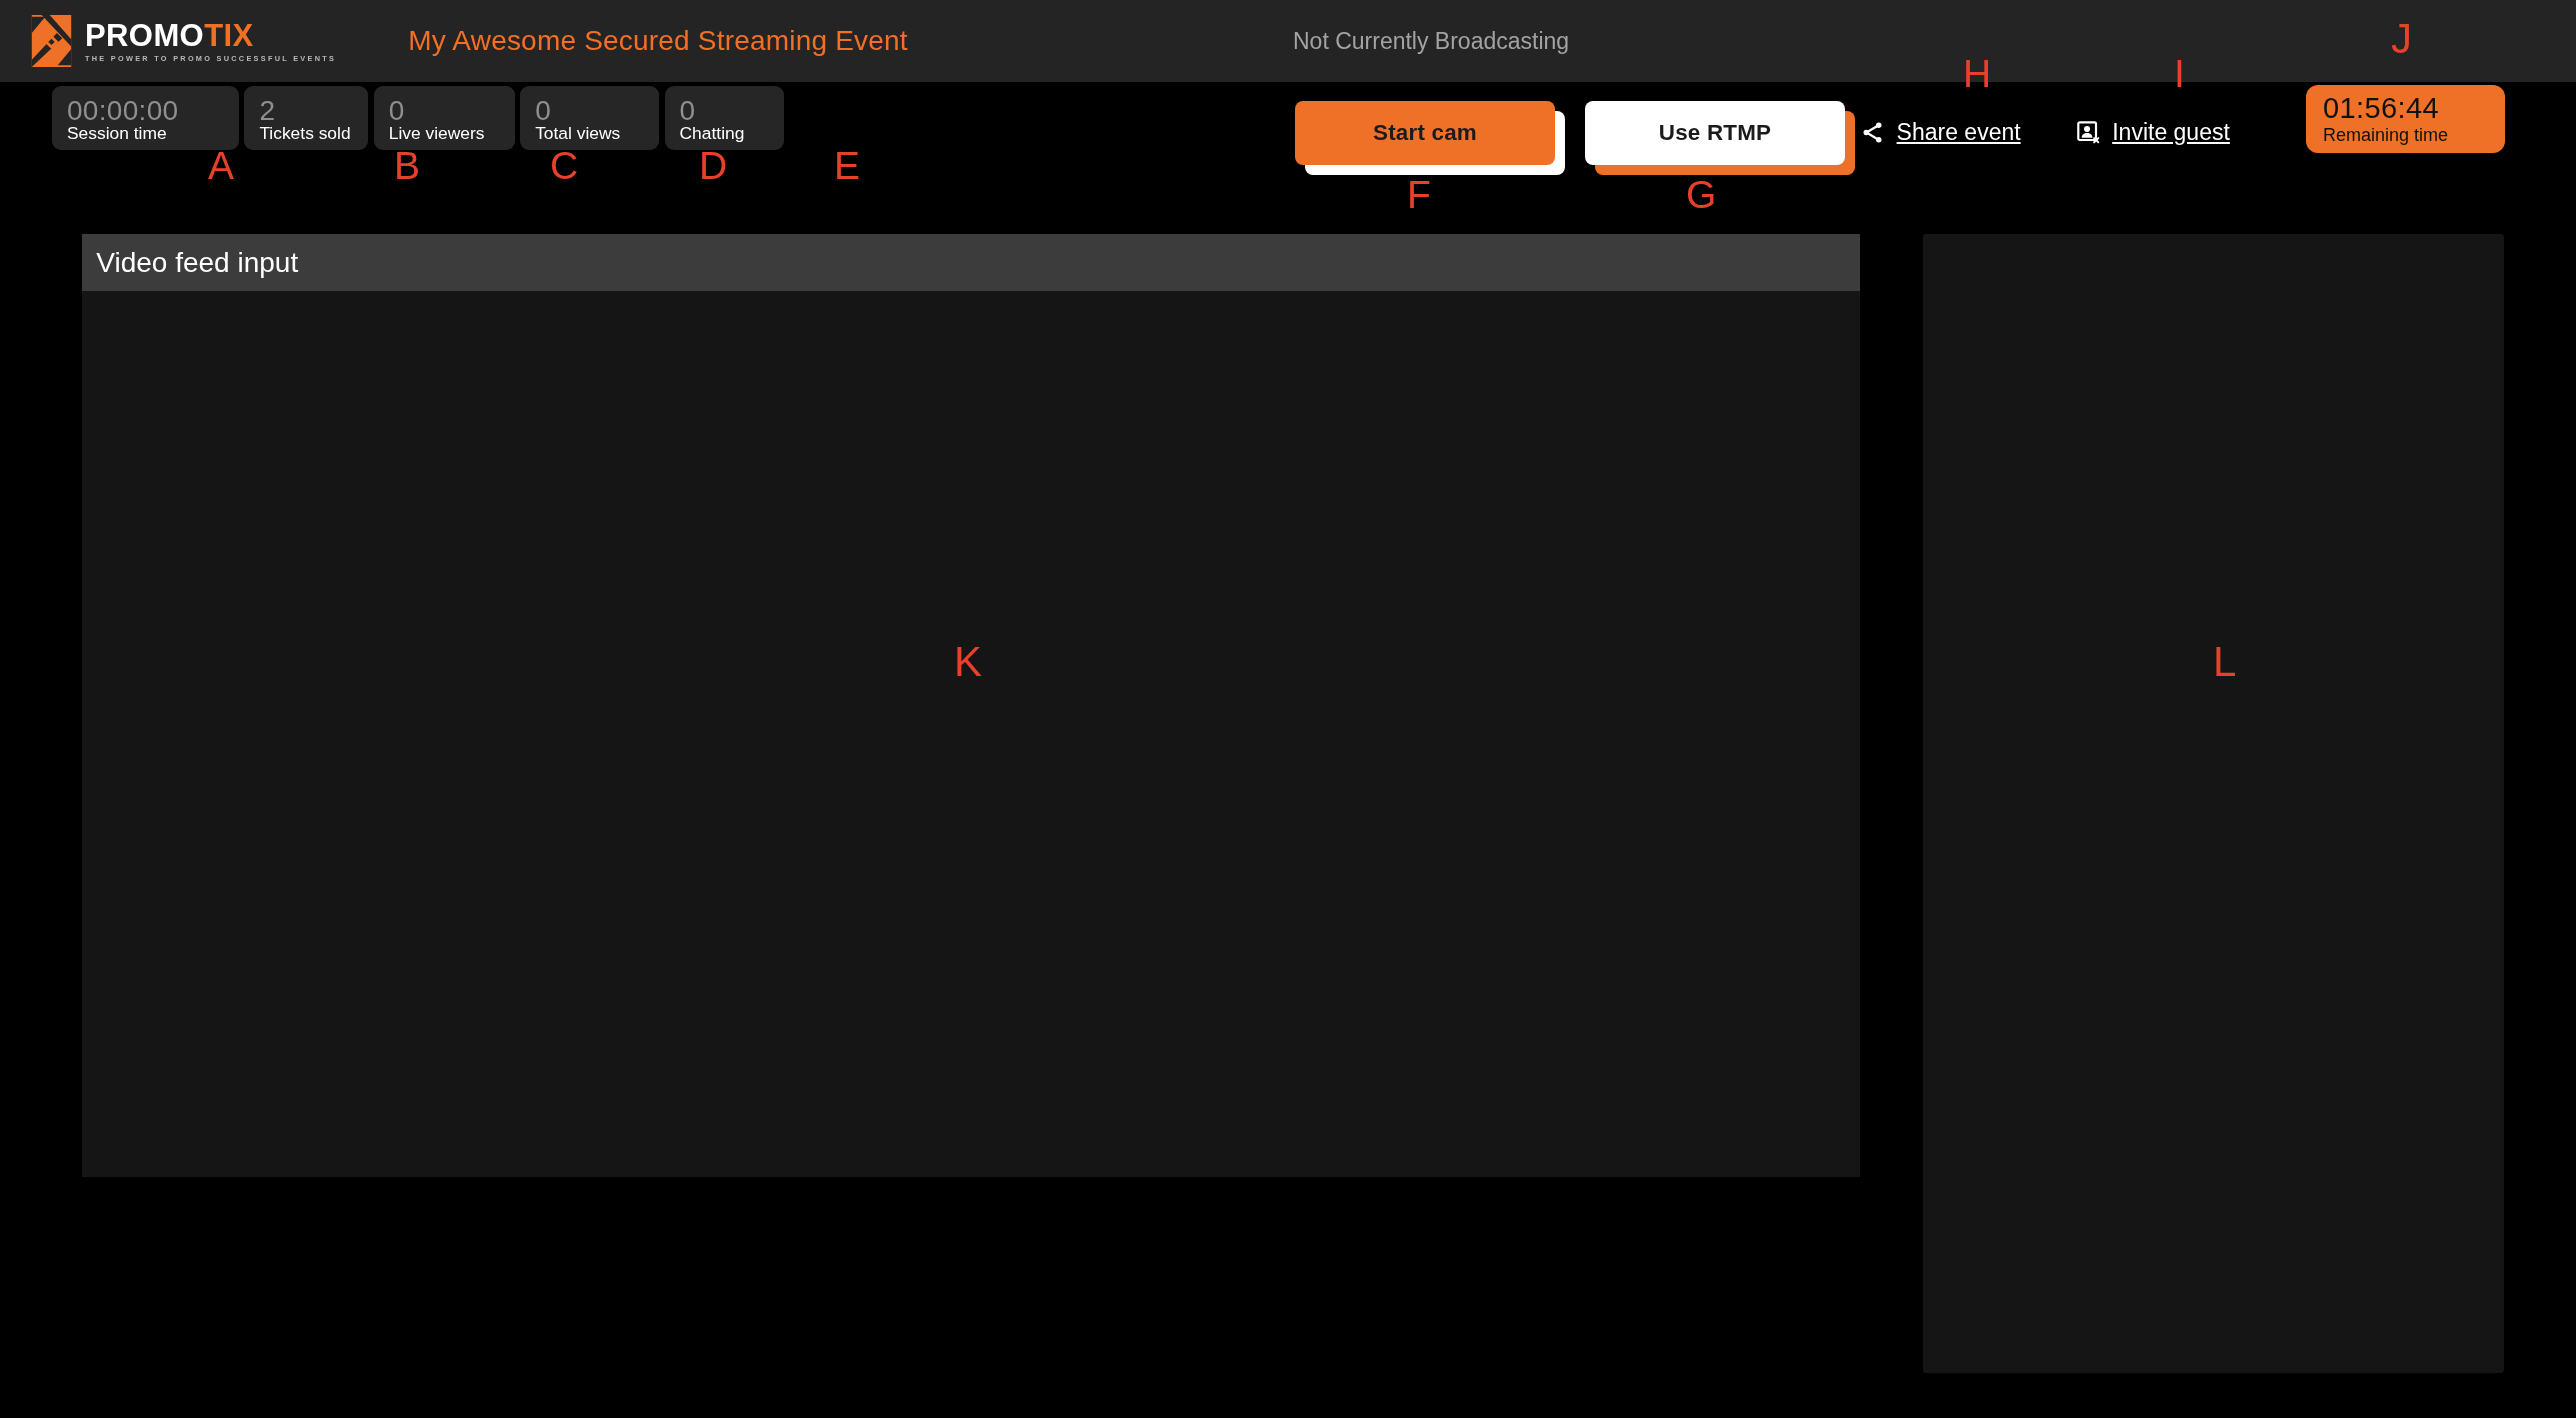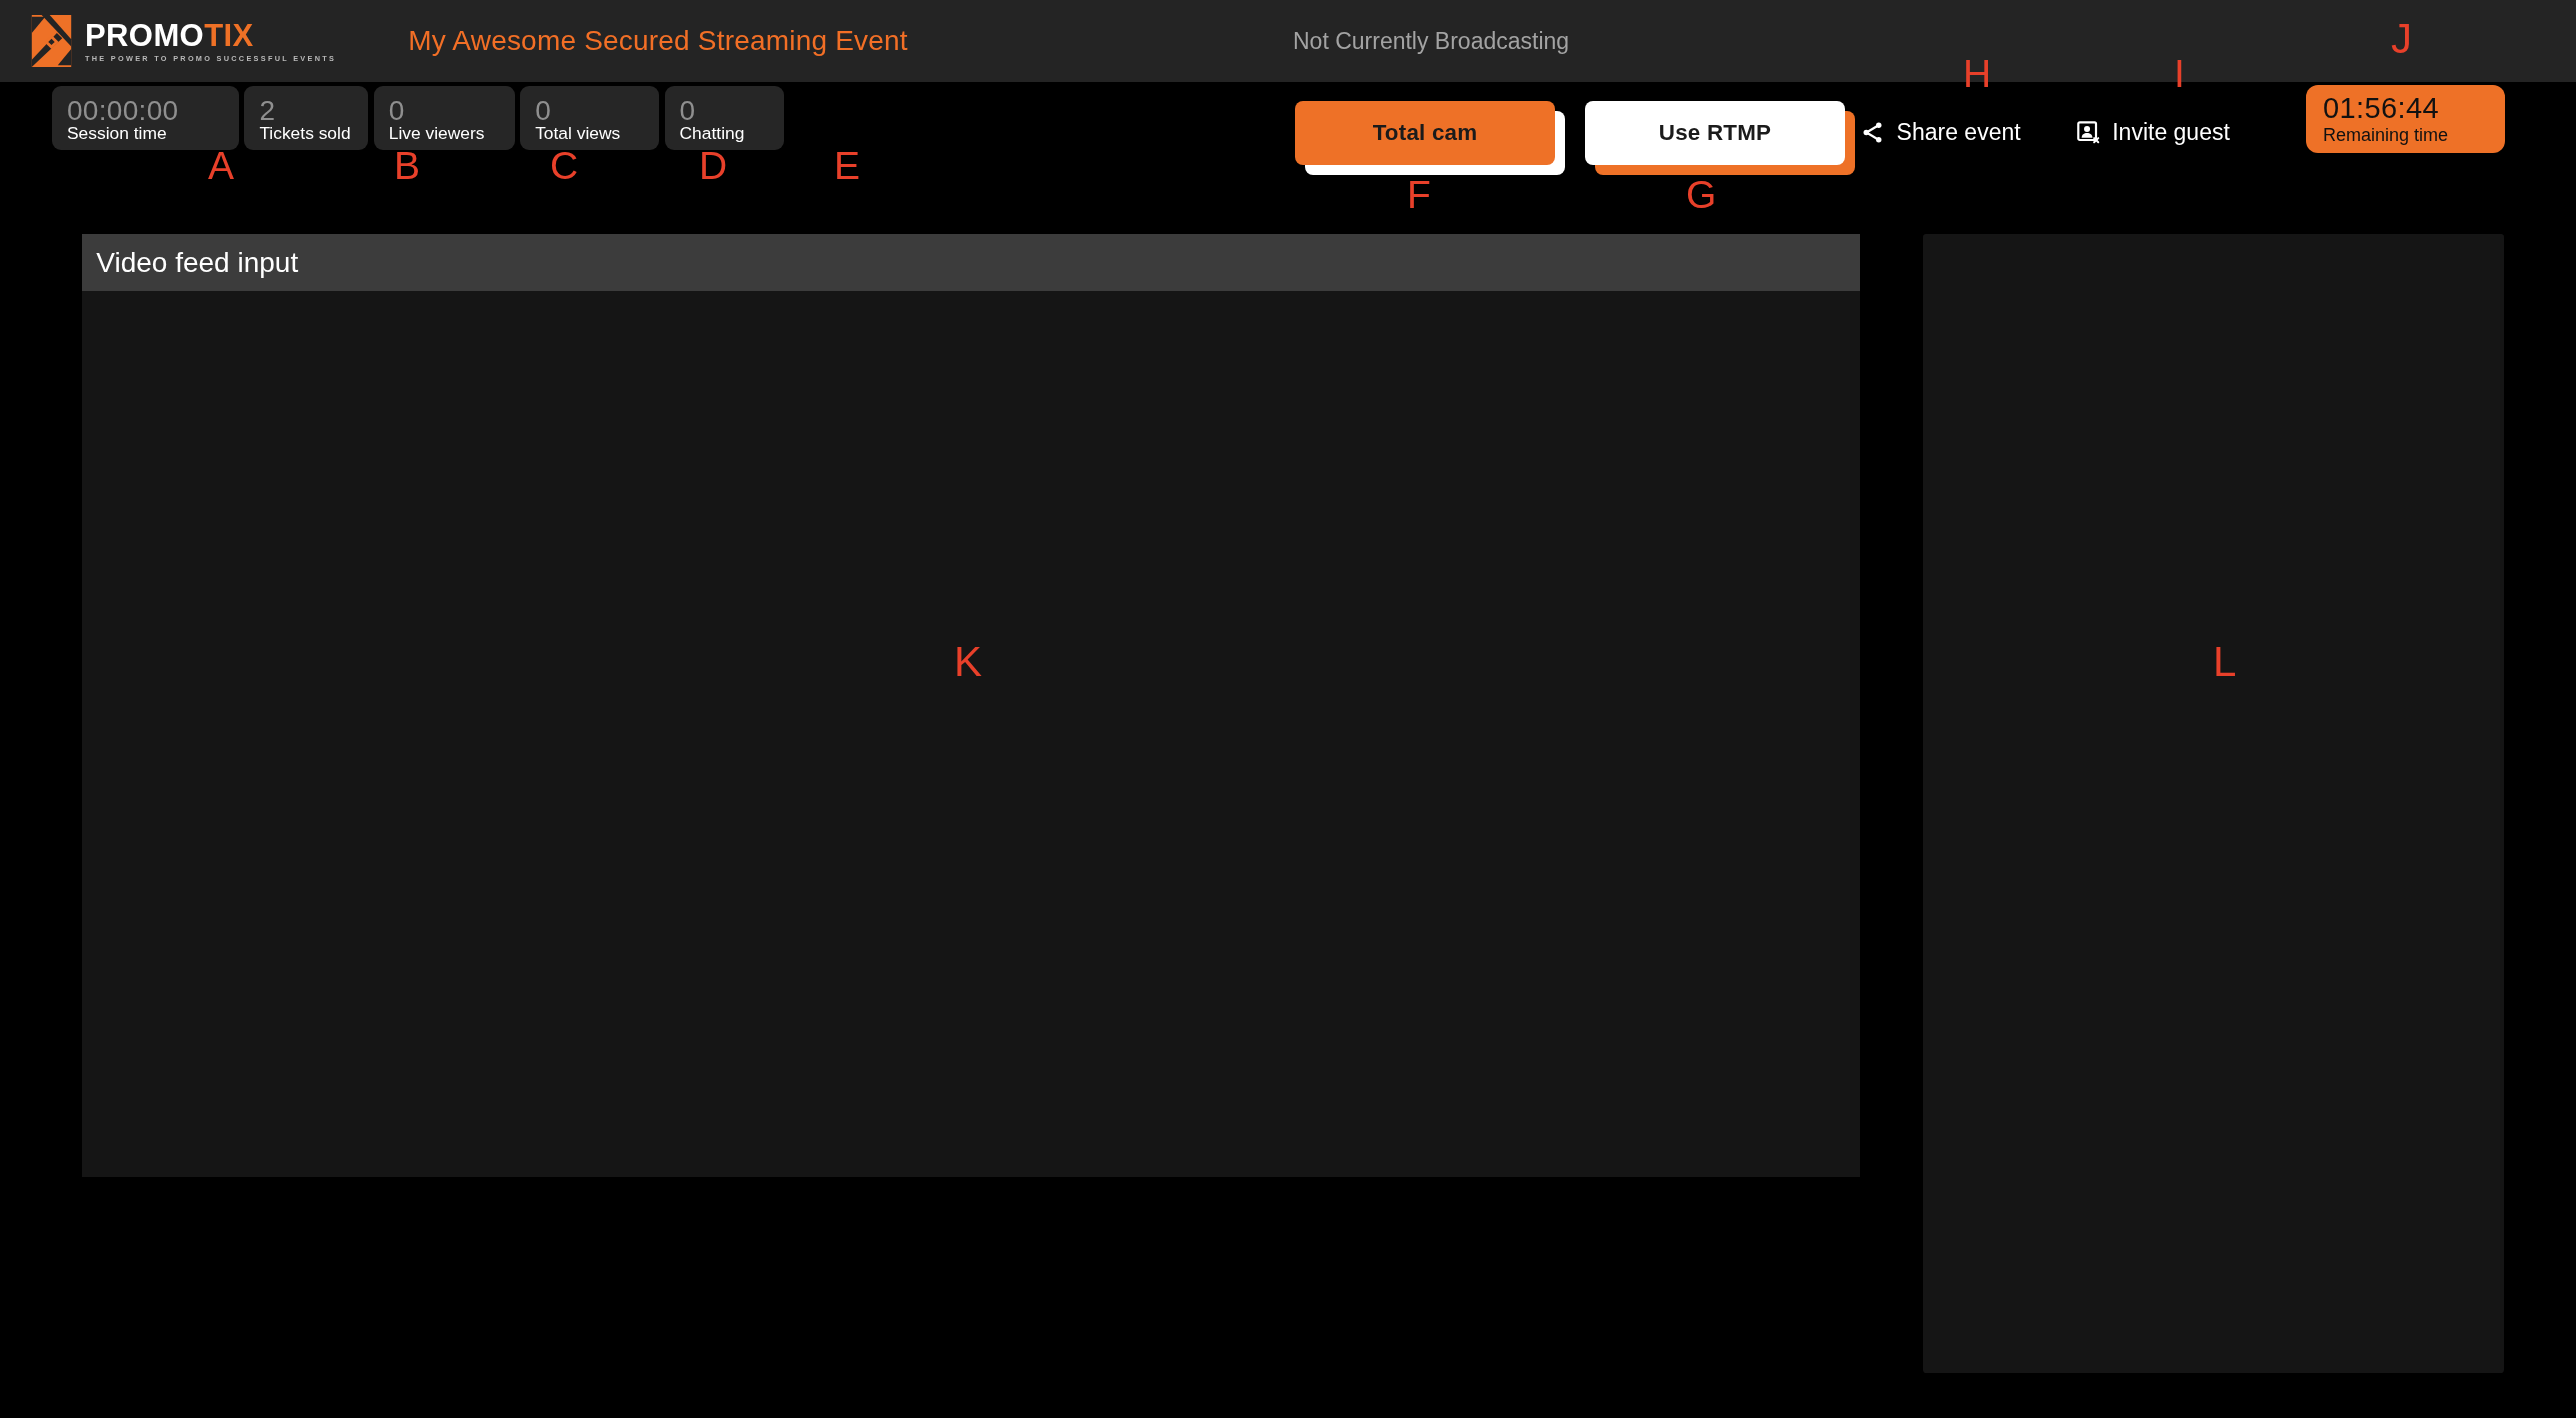--- a/index.html
+++ b/index.html
@@ -187,20 +187,21 @@
     gap: 55px;
   }
   .link-action {
     display: flex;
     align-items: center;
     gap: 11.6px;
     color: #ffffff;
     font-size: 23px;
     cursor: pointer;
     white-space: nowrap;
+    text-decoration: underline;
   }
   .link-action svg { display: block; }
 
   .remaining-card {
     position: absolute;
     left: 2306px;
     top: 85px;
     width: 199px;
     height: 68px;
     background: #ee7127;
@@ -335,21 +336,21 @@
     <div class="stat-card w-chat">
       <div class="stat-value">0</div>
       <div class="stat-label">Chatting</div>
     </div>
   </div>
 
   <div class="actions">
 
     <div class="btn-wrap" style="margin-right:30px;">
       <div class="btn-shadow shadow-white"></div>
-      <button class="btn btn-startcam">Total cam</button>
+      <button class="btn btn-startcam">Start cam</button>
     </div>
 
     <div class="btn-wrap">
       <div class="btn-shadow shadow-orange"></div>
       <button class="btn btn-rtmp">Use RTMP</button>
     </div>
   </div>
 
   <div class="link-actions">
 

